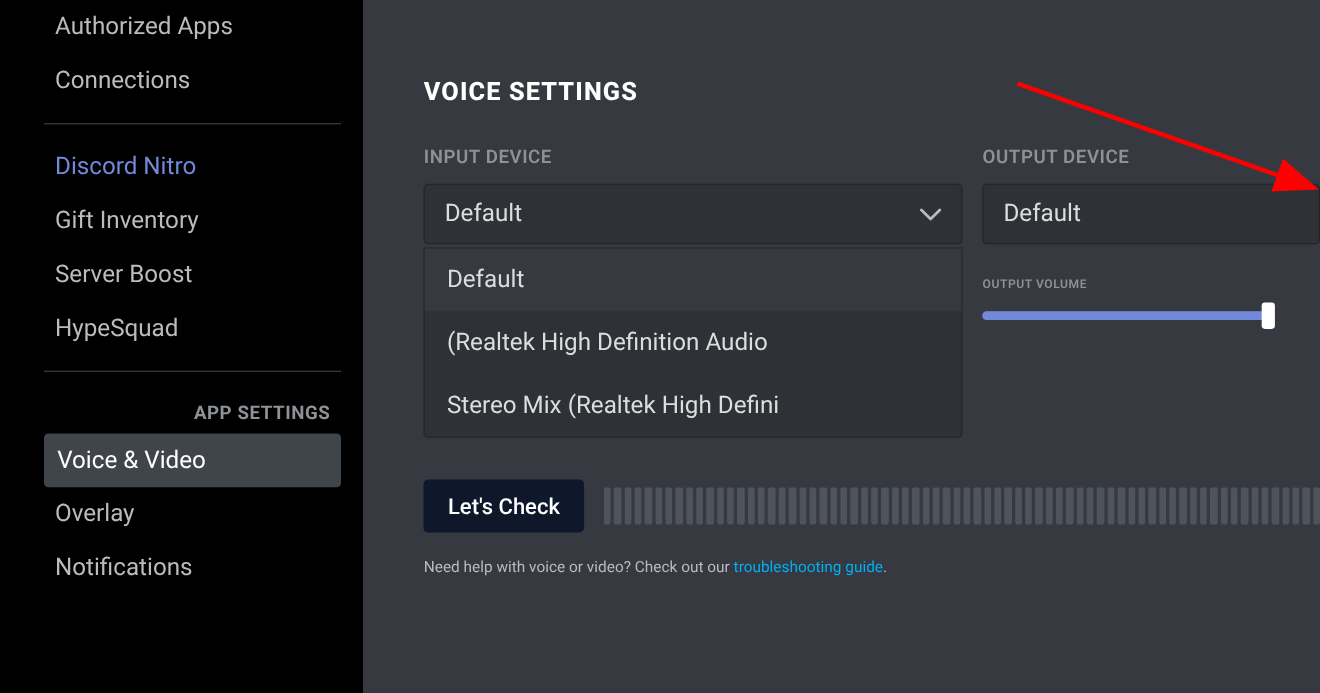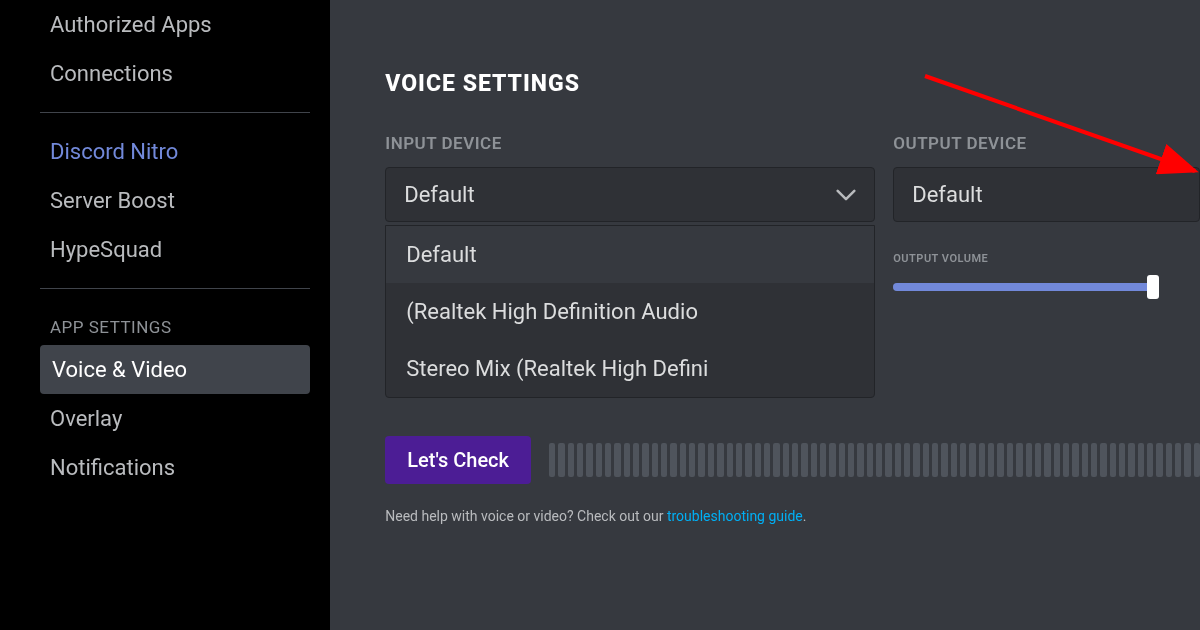--- a/index.html
+++ b/index.html
@@ -38,24 +38,25 @@
       color: #ffffff;
       padding-left: 12px;
     }
     .sidebar-divider {
       height: 1px;
       background: #40444b;
       margin: 14px 0;
     }
     .sidebar-header {
       font-size: 17px;
-      font-weight: 400;
+      font-weight: 700;
       color: #8e9297;
       letter-spacing: 0.5px;
       padding: 14px 10px 8px 10px;
+      text-align: right;
     }
     .main {
       flex: 1;
       background: #36393f;
       padding: 70px 0 4px 55px;
       position: relative;
     }
     .section-title {
       font-size: 23px;
       font-weight: 800;
@@ -163,21 +164,21 @@
       font-size: 19px;
       color: #b9bbbe;
       margin-bottom: 16px;
     }
     .lets-check-row {
       display: flex;
       align-items: center;
       gap: 18px;
     }
     .lets-check-btn {
-      background: #4c1d95;
+      background: #0f172a;
       color: #ffffff;
       font-size: 20px;
       font-weight: 500;
       padding: 12px 22px;
       border-radius: 4px;
       cursor: pointer;
       border: none;
     }
     .meter {
       display: flex;
@@ -209,20 +210,21 @@
     }
   </style>
 </head>
 <body>
 
 <div class="sidebar">
   <div class="sidebar-item">Authorized Apps</div>
   <div class="sidebar-item">Connections</div>
   <div class="sidebar-divider"></div>
   <div class="sidebar-item nitro">Discord Nitro</div>
+  <div class="sidebar-item">Gift Inventory</div>
   <div class="sidebar-item">Server Boost</div>
   <div class="sidebar-item">HypeSquad</div>
   <div class="sidebar-divider"></div>
   <div class="sidebar-header">APP SETTINGS</div>
   <div class="sidebar-item active">Voice &amp; Video</div>
   <div class="sidebar-item">Overlay</div>
   <div class="sidebar-item">Notifications</div>
 </div>
 
 <div class="main">

